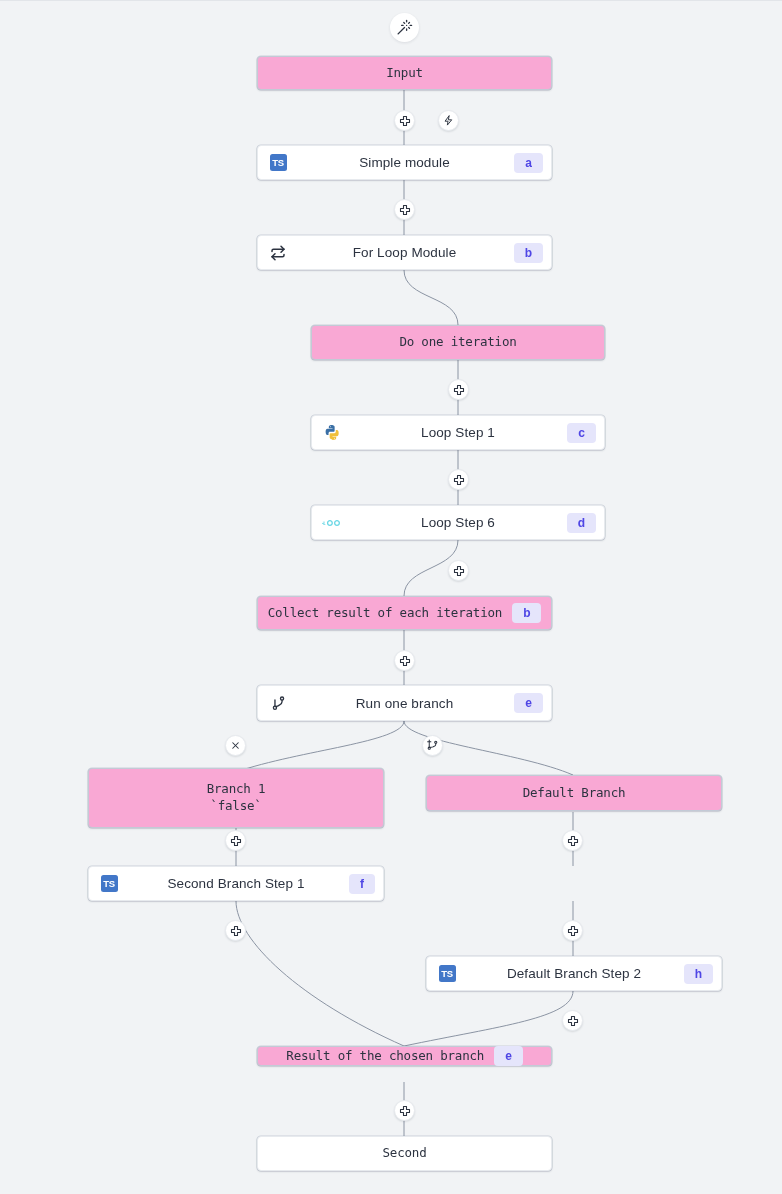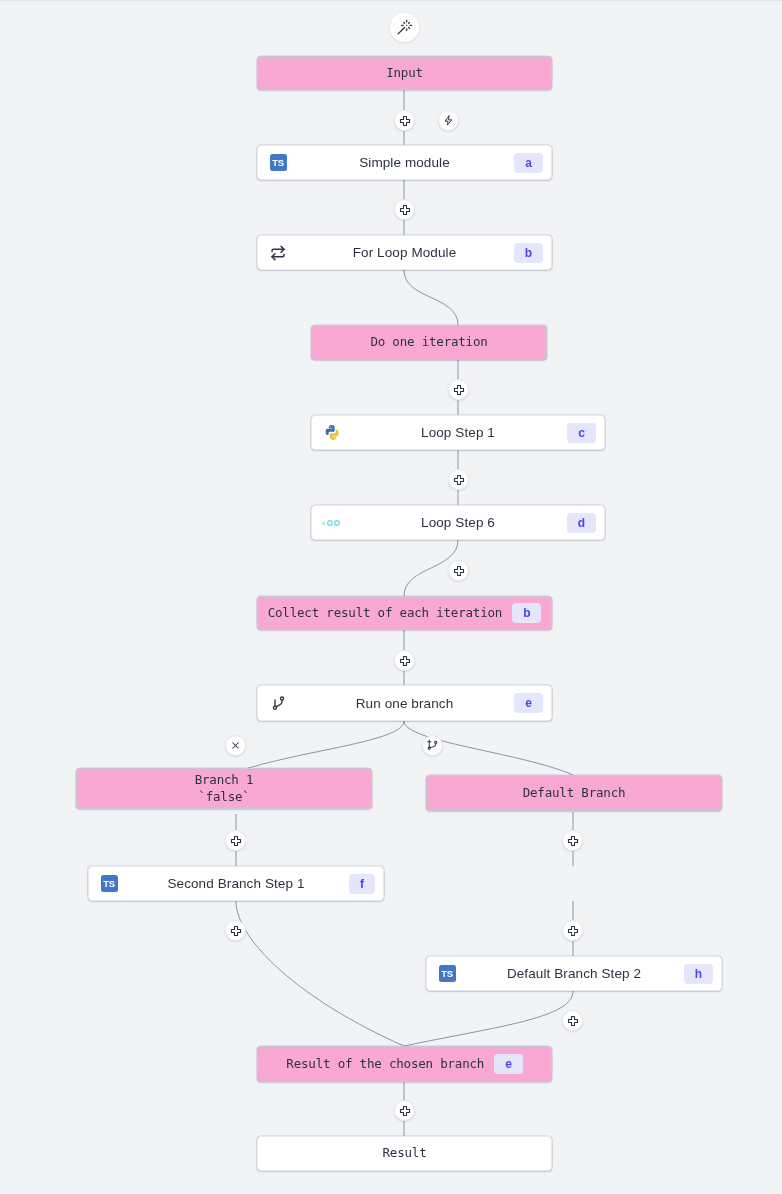--- a/index.html
+++ b/index.html
@@ -225,21 +225,21 @@
         <path d="M16 3l4 4-4 4"></path>
           <path d="M20 7H6a2 2 0 0 0-2 2v1"></path>
         <path d="M8 21l-4-4 4-4"></path>
           <path d="M4 17h14a2 2 0 0 0 2-2v-1"></path>
       </svg>
     </span>
     <span class="lbl">For Loop Module</span>
     <span class="badge">b</span>
   </div>
 
-  <div class="node gray mono" style="left:311px; top:325px; width:236px; height:35px;">
+  <div class="node gray mono" style="left:311px; top:325px; width:294px; height:35px;">
     <span class="mtext">Do one iteration</span>
   </div>
 
   <div class="handle" style="left:448px; top:379px;">
     <svg width="12" height="12" viewBox="0 0 24 24" fill="none" stroke="#2c3340" stroke-width="2.2" stroke-linecap="round" stroke-linejoin="round">
       <path d="M9 3h6v6h6v6h-6v6H9v-6H3V9h6z"></path>
     </svg>
   </div>
 
   <div class="node white step" style="left:311px; top:415px; width:294px; height:35px;">
@@ -312,21 +312,21 @@
   <div class="handle" style="left:422px; top:735px;">
     <svg width="13" height="13" viewBox="0 0 24 24" fill="none" stroke="#2c3340" stroke-width="1.9" stroke-linecap="round" stroke-linejoin="round">
       <circle cx="6" cy="17" r="2"></circle>
         <circle cx="18" cy="6" r="2"></circle>
       <path d="M18 8v2c0 3-3 3.5-5 4.5-1 .6-7 1.6-7 .8"></path>
       <path d="M6 15V9"></path>
         <path d="M3 5h6M6 2v6"></path>
     </svg>
   </div>
 
-  <div class="node gray mono" style="left:76px; top:768px; width:296px; height:41px;">
+  <div class="node gray mono" style="left:88px; top:768px; width:296px; height:60px;">
     <span class="mtext">Branch 1
 `false`</span>
   </div>
 
   <div class="handle" style="left:225px; top:830px;">
     <svg width="12" height="12" viewBox="0 0 24 24" fill="none" stroke="#2c3340" stroke-width="2.2" stroke-linecap="round" stroke-linejoin="round">
       <path d="M9 3h6v6h6v6h-6v6H9v-6H3V9h6z"></path>
     </svg>
   </div>
 
@@ -368,28 +368,28 @@
     <span class="lbl">Default Branch Step 2</span>
     <span class="badge">h</span>
   </div>
 
   <div class="handle" style="left:562px; top:1010px;">
     <svg width="12" height="12" viewBox="0 0 24 24" fill="none" stroke="#2c3340" stroke-width="2.2" stroke-linecap="round" stroke-linejoin="round">
       <path d="M9 3h6v6h6v6h-6v6H9v-6H3V9h6z"></path>
     </svg>
   </div>
 
-  <div class="node gray mono" style="left:257px; top:1046px; width:295px; height:36px;">
+  <div class="node gray mono" style="left:257px; top:1046px; width:295px; height:20px;">
     <span class="mtext">Result of the chosen branch</span>
     <span class="badge">e</span>
   </div>
 
   <div class="handle" style="left:394px; top:1100px;">
     <svg width="12" height="12" viewBox="0 0 24 24" fill="none" stroke="#2c3340" stroke-width="2.2" stroke-linecap="round" stroke-linejoin="round">
       <path d="M9 3h6v6h6v6h-6v6H9v-6H3V9h6z"></path>
     </svg>
   </div>
 
   <div class="node white mono" style="left:257px; top:1136px; width:295px; height:35px;">
-    <span class="mtext">Result</span>
+    <span class="mtext">Second</span>
   </div>
 
 </div>
 
 </body></html>

